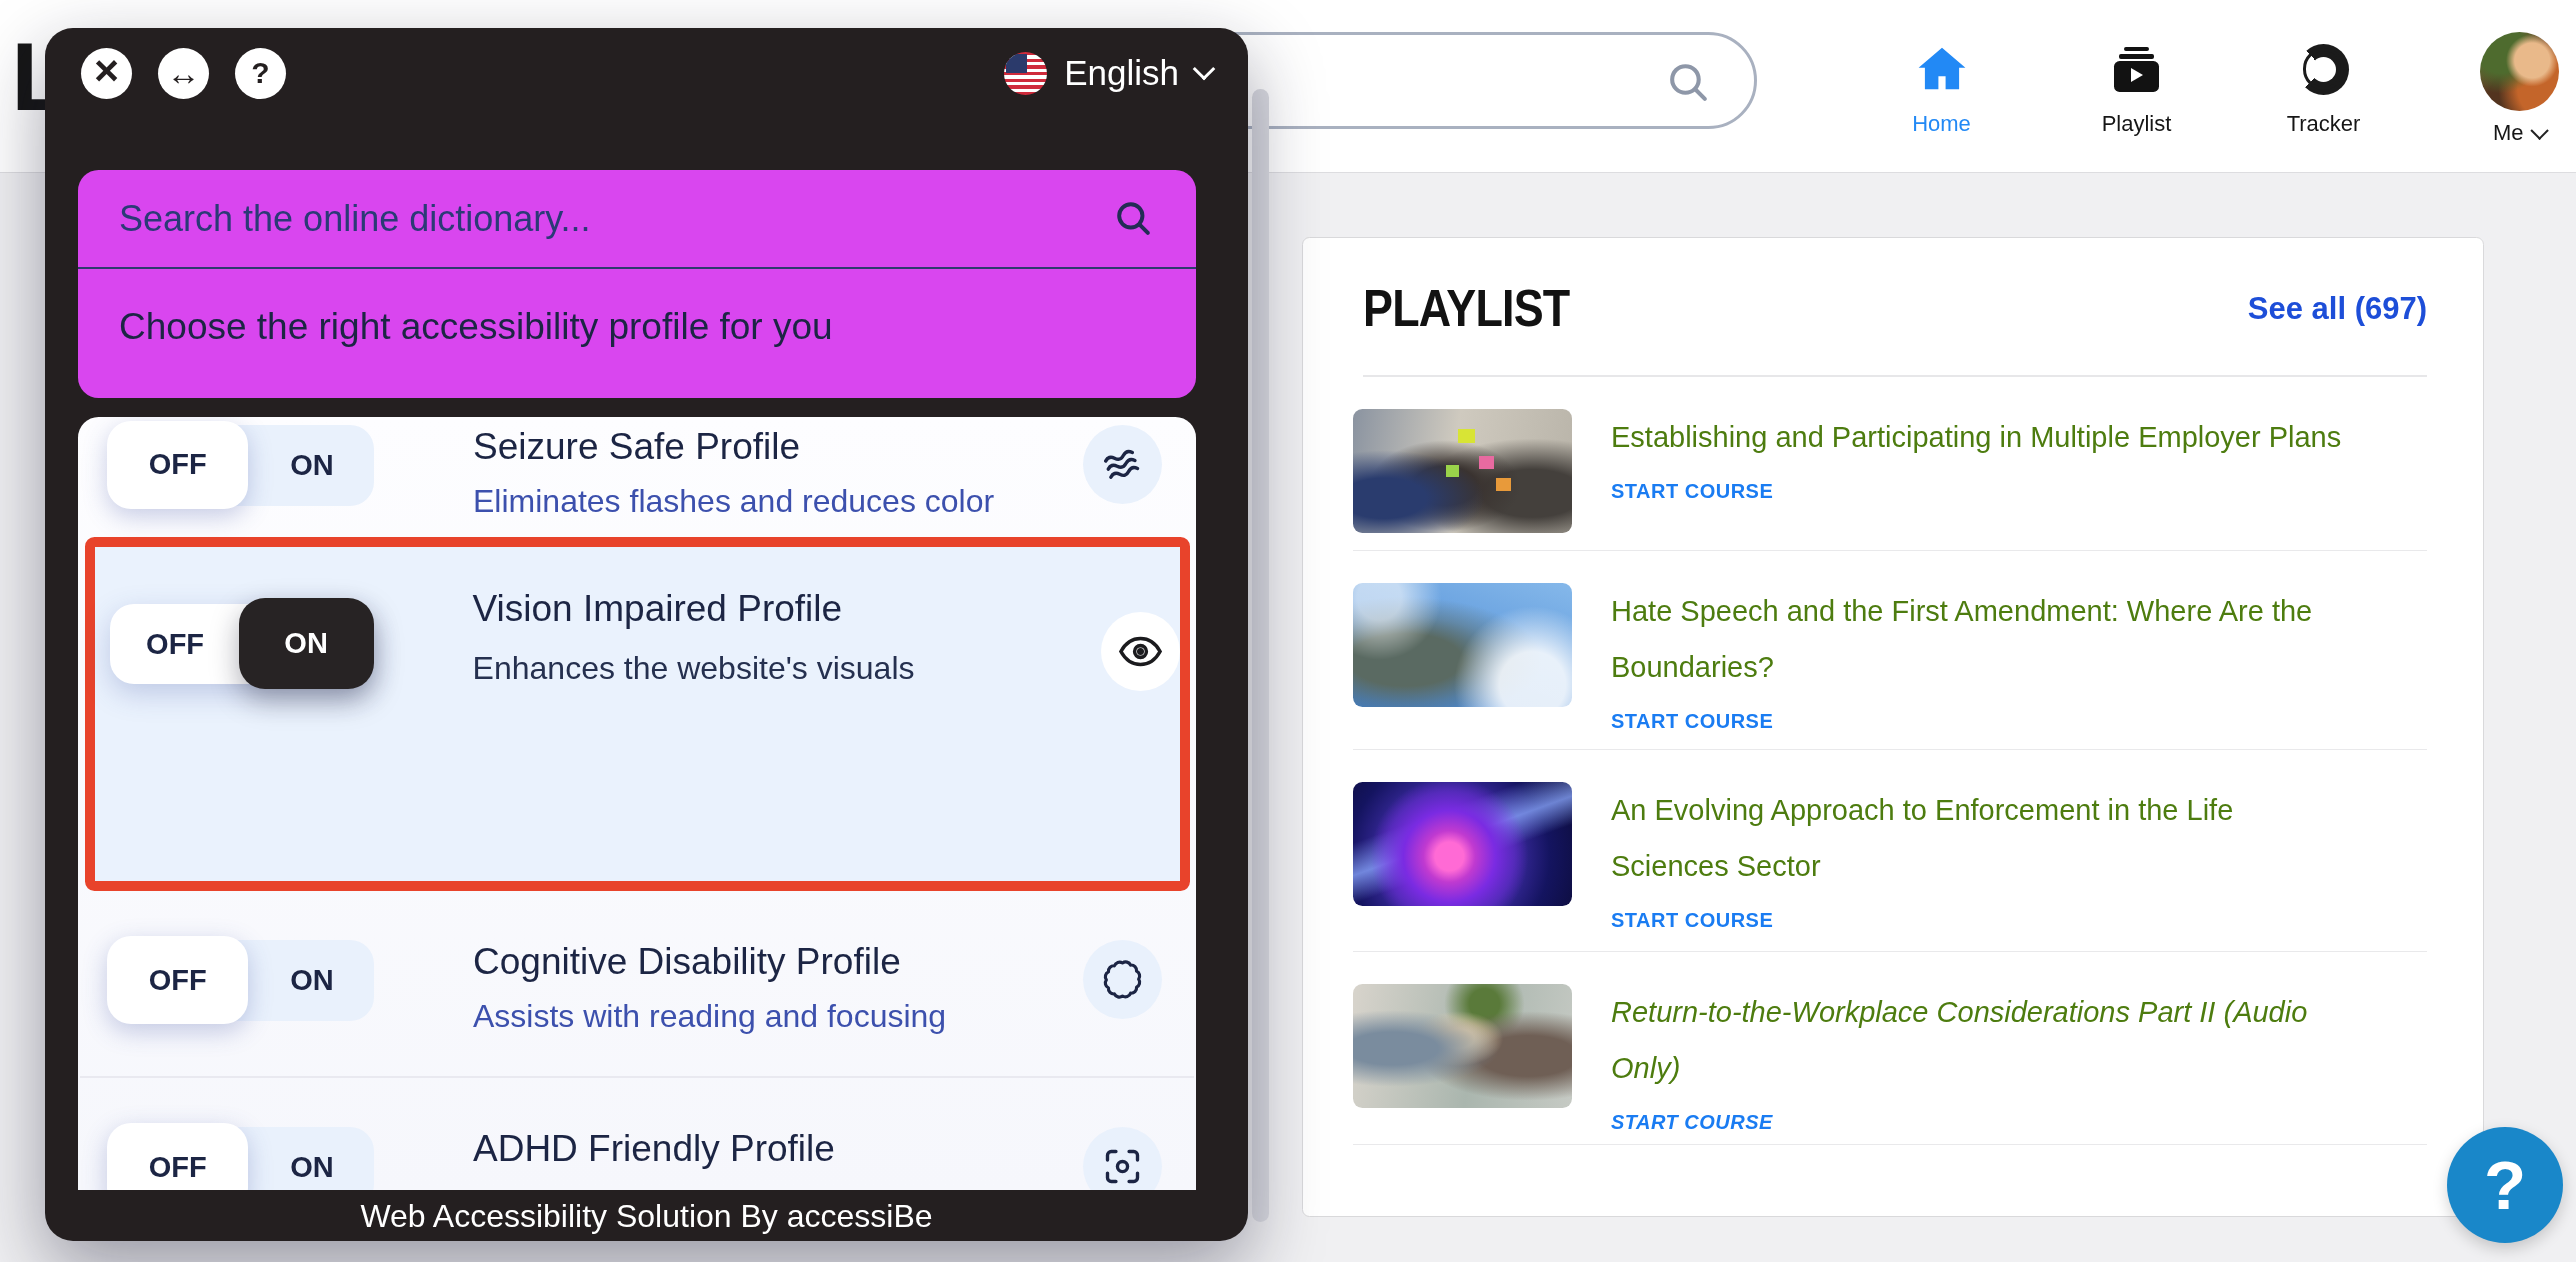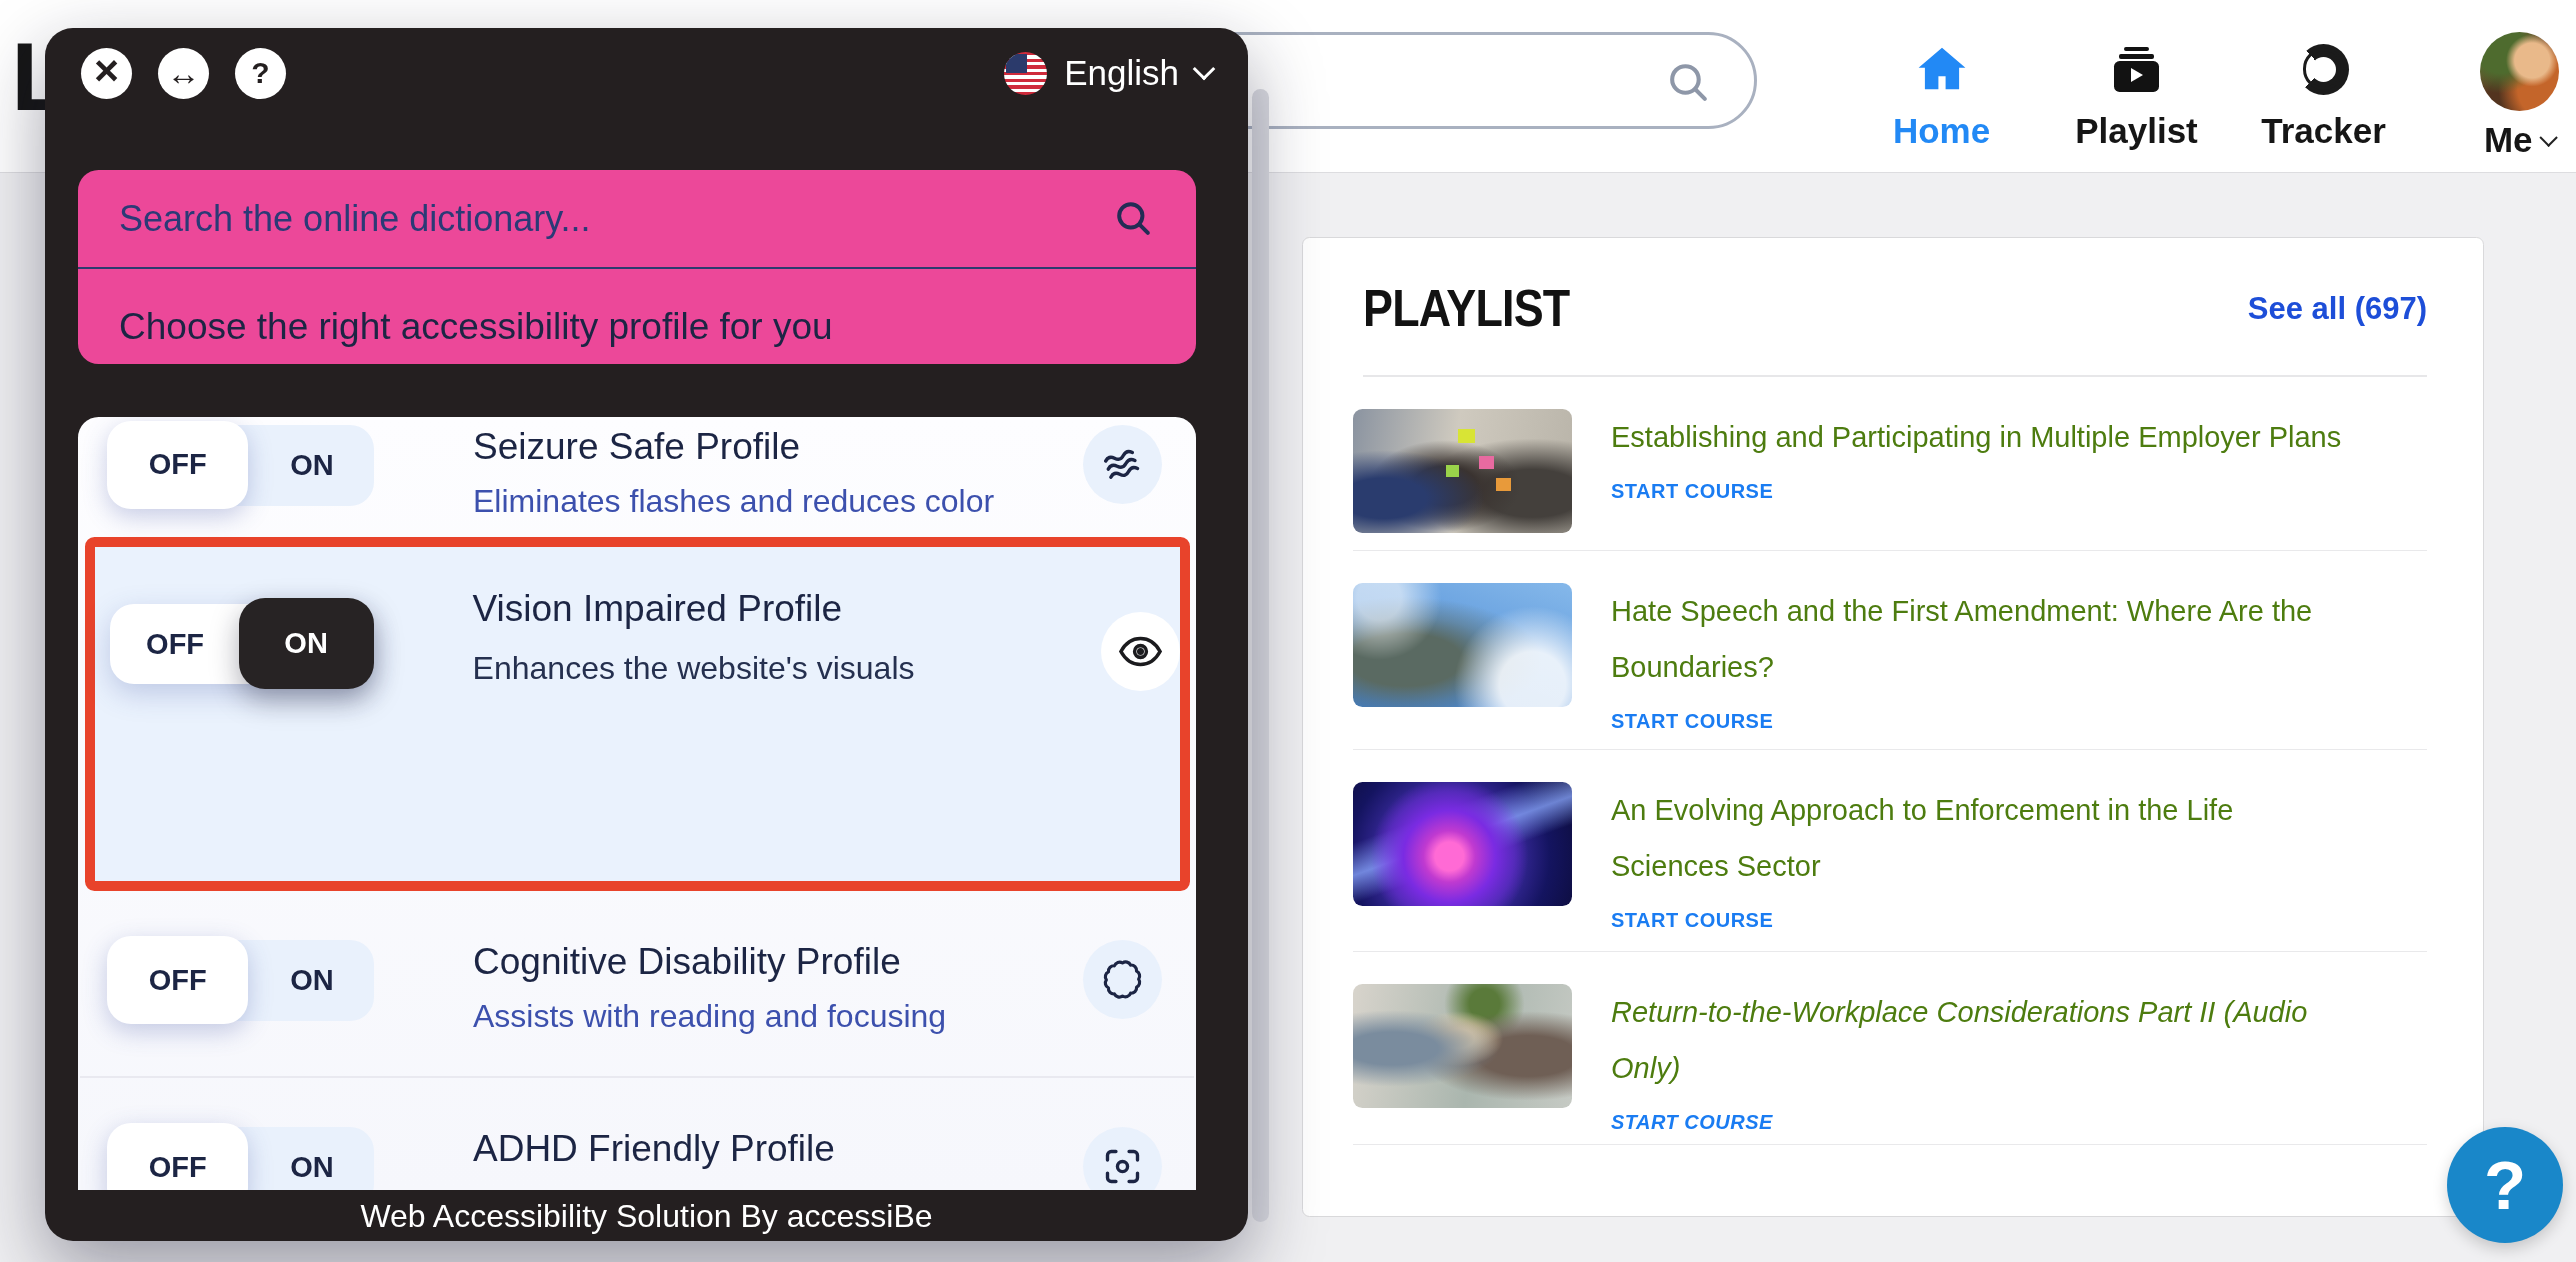--- a/index.html
+++ b/index.html
@@ -8,21 +8,21 @@
 
   
   .topnav{position:absolute;top:0;left:0;width:2576px;height:172px;background:#fff;border-bottom:1.9px solid #dddde0;}
   .logo-l{position:absolute;left:11.2px;top:20.6px;font-size:97px;font-weight:700;color:#161616;}
   .search-pill{position:absolute;left:1077px;top:32px;width:680px;height:97px;border:3.7px solid #a9b1c0;
                border-radius:52px;background:#fff;box-sizing:border-box;}
   .search-pill .mag{position:absolute;right:41px;top:22.5px;width:49px;height:49px;}
 
   .nav-item{position:absolute;top:36px;width:165px;display:flex;flex-direction:column;align-items:center;}
   .icon-box{height:66px;display:flex;align-items:center;justify-content:center;}
-  .nav-label{margin-top:9.4px;font-size:35px;color:#161616;display:flex;align-items:center;gap:9.4px;font-weight:bold;}
+  .nav-label{margin-top:9.4px;font-size:22px;color:#161616;display:flex;align-items:center;gap:9.4px;}
   #nav-home{left:1859px;} #nav-playlist{left:2054px;} #nav-tracker{left:2241px;} #nav-me{left:2437px;top:32px;}
   #nav-home .nav-label{color:#2289f5;}
   .home-svg{width:54px;height:54px;}
 
   .pl-icon{width:45px;height:45px;position:relative;}
   .pl-bar1{position:absolute;top:0;left:10.3px;right:10.3px;height:4.7px;background:#121212;border-radius:1.9px;}
   .pl-bar2{position:absolute;top:7.5px;left:4.7px;right:4.7px;height:4.7px;background:#121212;border-radius:1.9px;}
   .pl-body{position:absolute;top:14px;left:0;right:0;bottom:0;background:#121212;border-radius:5.6px;}
   .pl-play{position:absolute;left:17px;top:21.5px;width:0;height:0;border-left:12px solid #fff;
            border-top:7.5px solid transparent;border-bottom:7.5px solid transparent;}
@@ -96,21 +96,21 @@
   .hbtn-close{font-size:43px;line-height:1;padding-bottom:5.6px;box-sizing:border-box;}
   .hbtn-reset{font-size:34px;} .hbtn-help{font-size:30px;}
   .lang{margin-left:auto;display:flex;align-items:center;gap:17px;cursor:pointer;}
   .flag{width:43px;height:43px;border-radius:50%;overflow:hidden;position:relative;
         background:repeating-linear-gradient(180deg,#cf2b3c 0 3.4px,#fff 3.4px 6.7px);}
   .flag-canton{position:absolute;top:2.8px;left:1.9px;width:20.6px;height:19px;background:#2b3a6b;}
   .lang-label{font-size:35px;color:#fff;}
   .chevron-down{width:13px;height:13px;border-right:3.3px solid #fff;border-bottom:3.3px solid #fff;
                 transform:rotate(45deg) translate(-2.8px,-2.8px);}
 
-  .search-card{position:absolute;left:33px;top:142px;width:1118px;height:194px;background:#ec4899;border-radius:20.6px;box-sizing:border-box;overflow:hidden;}
+  .search-card{position:absolute;left:33px;top:142px;width:1118px;height:228px;background:#d946ef;border-radius:20.6px;box-sizing:border-box;overflow:hidden;}
   .search-row{height:97px;display:flex;align-items:center;padding:0 41px;border-bottom:2.8px solid #2e3b6e;}
   .search-ph{flex:1;font-size:36px;color:#2b3a76;}
   .search-row svg{width:43px;height:43px;}
   .panel-heading{margin:37px 41px 0;font-size:37px;color:#1c2544;}
 
   .profiles{position:absolute;left:33px;top:389px;width:1118px;height:773px;border-radius:20.6px 20.6px 0 0;
             background:linear-gradient(180deg,#fdfdff,#f6f7fc);overflow:hidden;}
   .profile-row{position:absolute;left:0;width:100%;box-sizing:border-box;display:flex;align-items:flex-start;padding:0 34px 0 32px;}
   .row-seizure{top:7.5px;} .row-cognitive{top:523px;} .row-adhd{top:710px;}
 

